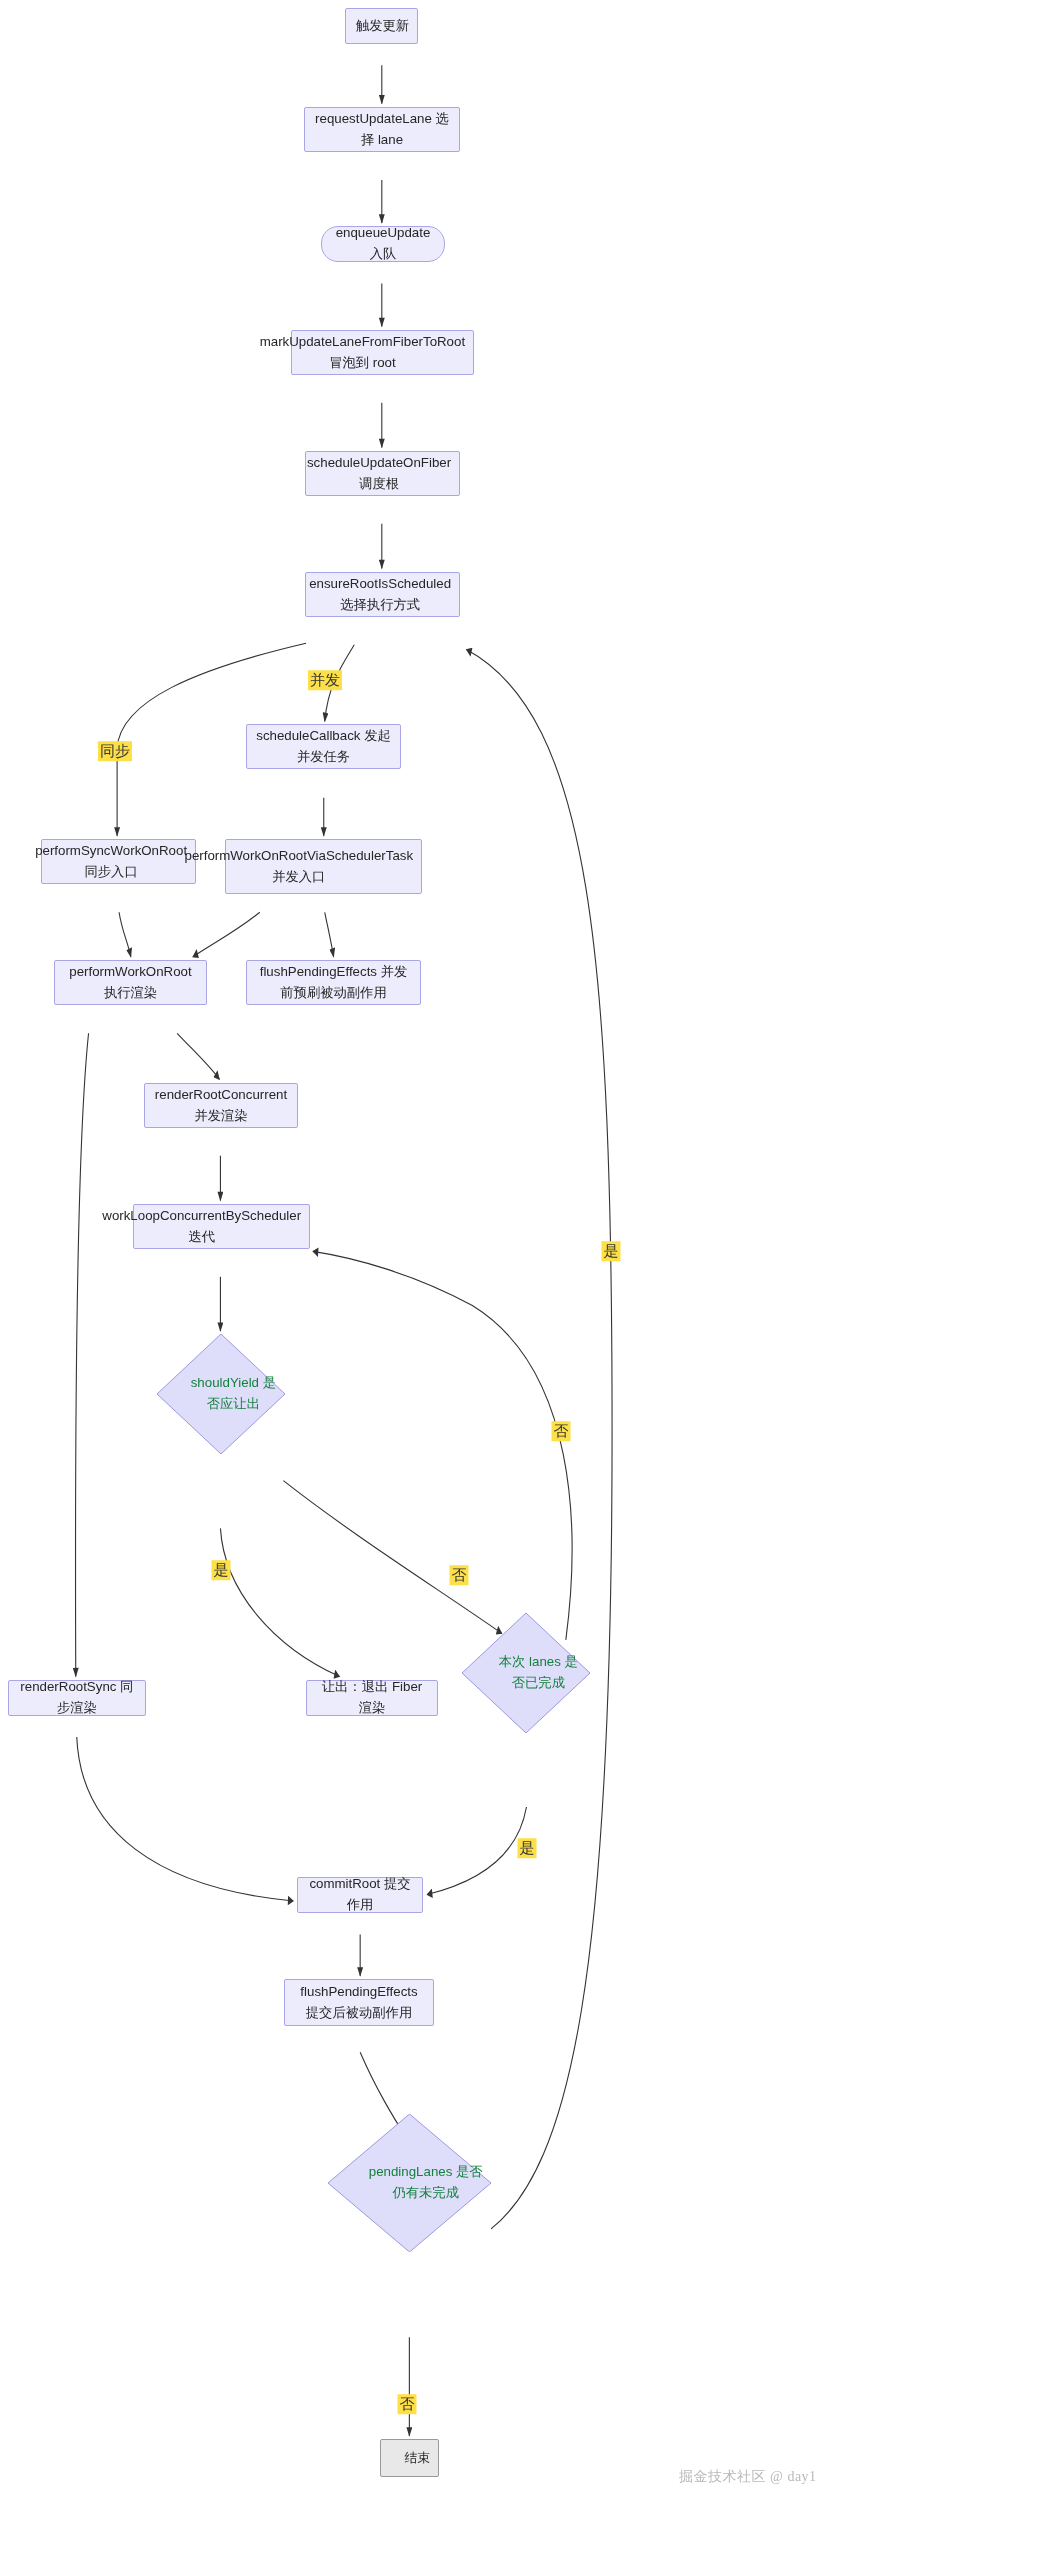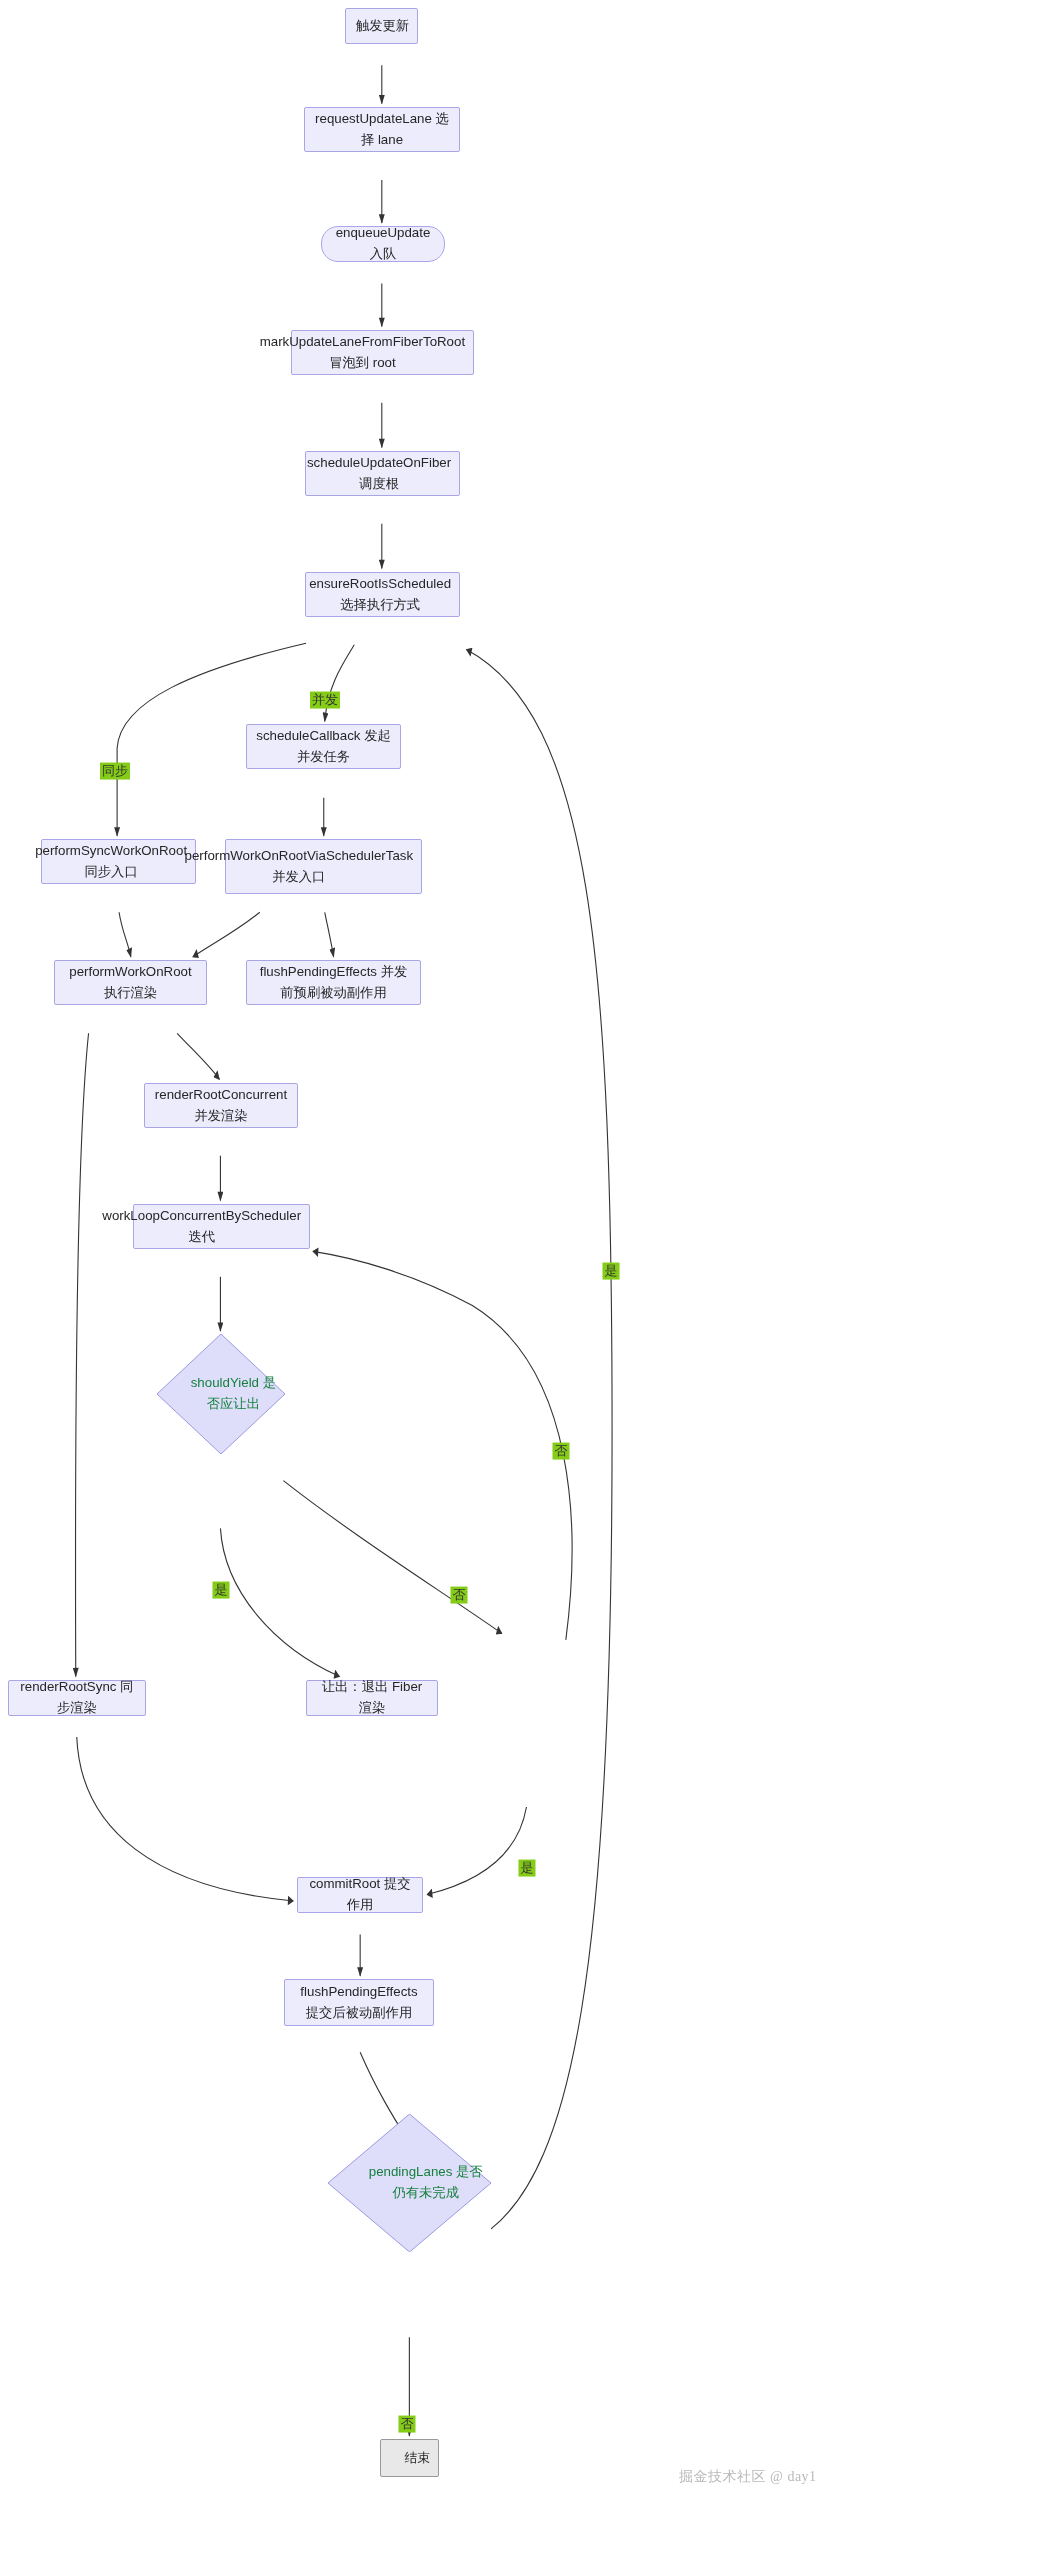--- a/index.html
+++ b/index.html
@@ -62,28 +62,27 @@
   .diamond-label {
     position: relative;
     z-index: 2;
     width: 78%;
     font-size: 13.3px;
     line-height: 1.55;
     color: #15803d;
   }
   .edge-label {
     position: absolute;
-    font-size: 13px;
+    font-size: 15px;
     color: #333333;
-    background: #84cc16;
+    background: #fde047;
     padding: 0 2px;
     line-height: 1.3;
     white-space: nowrap;
     transform: translate(-50%, -50%);
-    margin-top: 20px;
   }
   .watermark {
     position: absolute;
     font-family: "Liberation Serif", "DejaVu Serif", serif;
     font-size: 14px;
     color: #b9b9b9;
     white-space: nowrap;
     letter-spacing: 0.5px;
   }
 </style>
@@ -210,20 +209,26 @@
   </div>
 
   <div class="node proc" style="left: 7.9px; top: 1680px; width: 138px; height: 36px;">
     <span>renderRootSync 同步渲染</span>
   </div>
 
   <div class="node proc" style="left: 306px; top: 1680px; width: 132px; height: 36px;">
     <span>让出：退出 Fiber 渲染</span>
   </div>
 
+  <div class="node decision" style="left: 462px; top: 1613px; width: 128px; height: 120px;">
+    <svg class="diamond-shape" viewBox="0 0 130 122" preserveAspectRatio="none">
+      <polygon points="65,0 130,61 65,122 0,61" fill="#dedefa" stroke="#9a96e0" stroke-width="1"></polygon>
+    </svg>
+    <span class="diamond-label">本次 lanes 是否已完成</span>
+  </div>
 
   <div class="node proc" style="left: 297px; top: 1877px; width: 126px; height: 36px;">
     <span>commitRoot 提交作用</span>
   </div>
 
   <div class="node proc" style="left: 284px; top: 1979px; width: 150px; height: 47px;">
     <span>flushPendingEffects 提交后被动副作用</span>
   </div>
 
   <div class="node decision" style="left: 328px; top: 2114px; width: 163px; height: 138px;">

